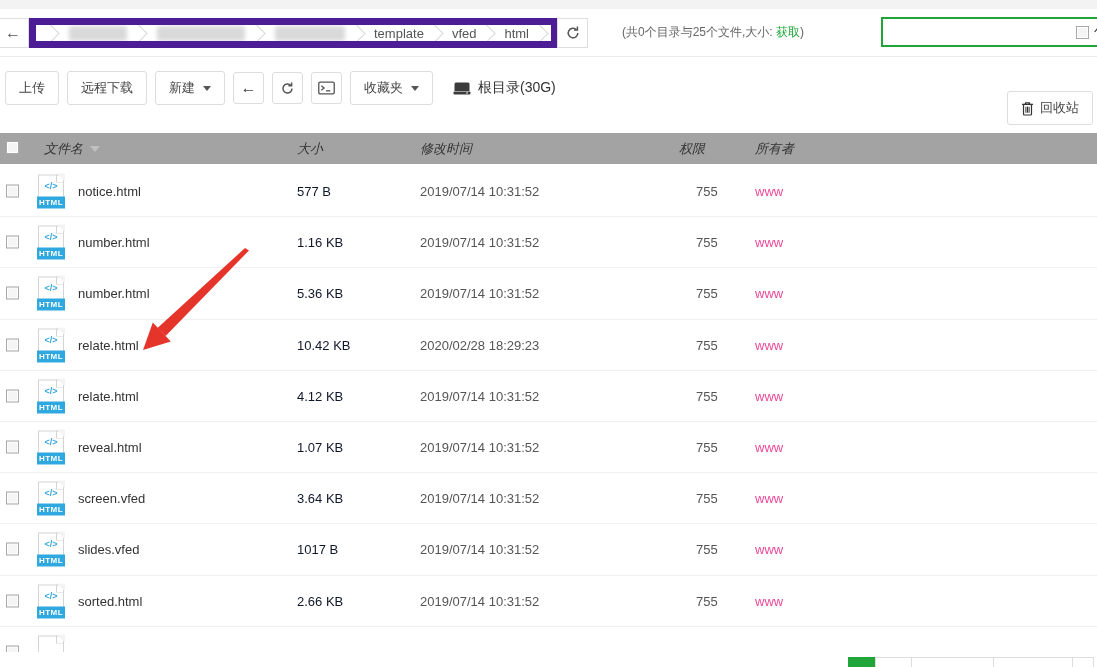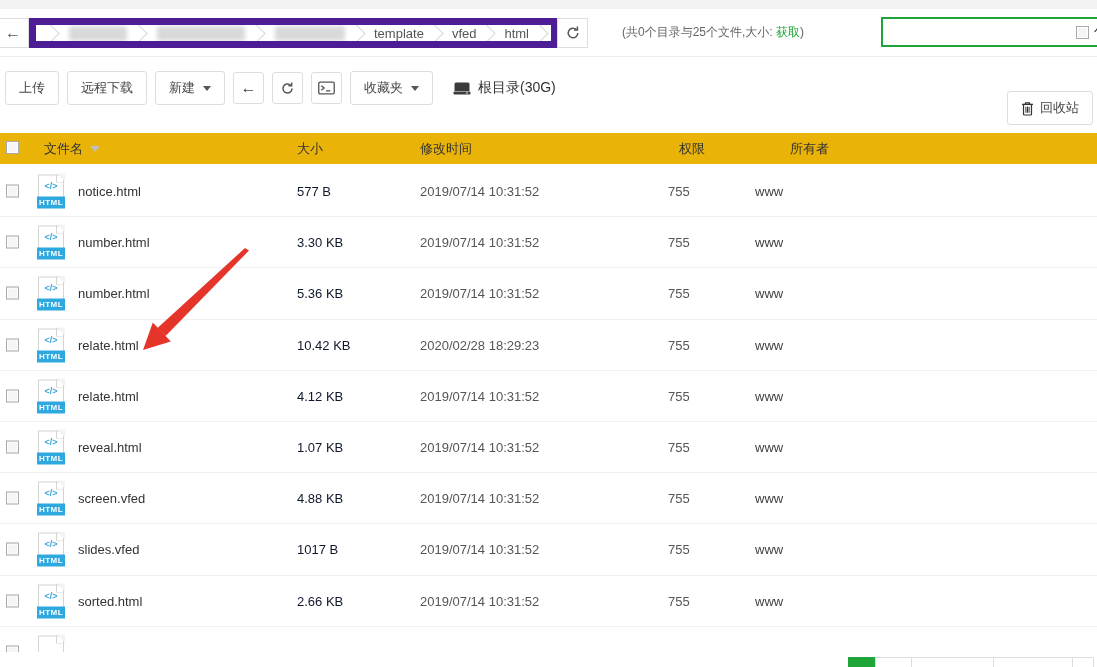--- a/index.html
+++ b/index.html
@@ -54,36 +54,36 @@
     display: inline-flex; align-items: center; justify-content: center; padding: 16px 13px;
     font-size: 13px; cursor: pointer; white-space: nowrap; gap: 6px;
   }
   .btn.iconb { width: 31px; padding: 0; }
   .caret { width: 0; height: 0; border-left: 4px solid transparent; border-right: 4px solid transparent; border-top: 5px solid #555; margin-left: 2px; }
   .backglyph { font-size: 16px; font-weight: bold; color: #444; }
   .rootlabel { display: inline-flex; align-items: center; gap: 7px; margin-left: 12px; font-size: 14px; color: #333; }
   .recycle { position: absolute; left: 1007px; top: 71px; margin-top: 20px; }
 
   
-  .thead { position: absolute; left: 0; top: 133px; width: 1097px; height: 31px; background: #eab308; }
+  .thead { position: absolute; left: 0; top: 133px; width: 1097px; height: 31px; background: #a3a3a3; font-style: italic; }
   .thead .cbx { position: absolute; left: 6px; top: 8px; }
   .hcell { position: absolute; top: 0; height: 31px; display: flex; align-items: center; color: #333; }
   .h-name { left: 44px; cursor: pointer; }
-  .h-size { left: 297px; } .h-mtime { left: 420px; } .h-perm { left: 679px; } .h-owner { left: 755px; margin-left: 35px; }
+  .h-size { left: 297px; } .h-mtime { left: 420px; } .h-perm { left: 679px; } .h-owner { left: 755px; }
   .sorttri { width: 0; height: 0; border-left: 5px solid transparent; border-right: 5px solid transparent; border-top: 6px solid #c0c0c0; margin-left: 7px; }
 
   .rowswrap { position: absolute; left: 0; top: 166px; width: 1097px; height: 486px; overflow: hidden; }
   .frow { position: relative; height: 51.2px; border-bottom: 1px solid #f0f0f0; background: #fff; }
   .frow .cbx { position: absolute; left: 6px; top: 50%; transform: translateY(-50%); }
   .cell { position: absolute; top: 50%; transform: translateY(-50%); white-space: nowrap; text-align: right; }
   .c-name { left: 78px; color: #333; cursor: pointer; }
   .c-size { left: 297px; color: #0f172a; }
   .c-mtime { left: 420px; color: #555; }
-  .c-perm { left: 668px; color: #555; }
-  .c-owner { left: 755px; color: #404040; }
+  .c-perm { left: 696px; color: #555; }
+  .c-owner { left: 755px; color: #ec4899; }
 
   .ficon { position: absolute; left: 38px; top: 50%; transform: translateY(-50%); width: 26px; height: 33px; }
   .fpage { position: absolute; inset: 0; background: #fff; border: 1px solid #d4d4d4; }
   .ffold {
     position: absolute; right: -1px; top: -1px; width: 0; height: 0;
     border-left: 8px solid transparent; border-top: 8px solid #f3f3f3;
     box-shadow: -1px 1px 0 #d4d4d4;
   }
   .fglyph { position: absolute; left: 0; right: 0; top: 6px; text-align: center; font-size: 9px; font-weight: bold; color: #3aa5dc; letter-spacing: 0; }
   .fbadge {
@@ -219,21 +219,21 @@
   </div>
       <div class="frow">
     <span class="cbx"></span>
     <span class="ficon">
       <span class="fpage"></span>
       <span class="ffold"></span>
       <span class="fglyph">&lt;/&gt;</span>
       <span class="fbadge">HTML</span>
     </span>
     <span class="cell c-name">number.html</span>
-    <span class="cell c-size">3.30 KB</span>
+    <span class="cell c-size">1.16 KB</span>
     <span class="cell c-mtime">2019/07/14 10:31:52</span>
     <span class="cell c-perm">755</span>
     <span class="cell c-owner">www</span>
   </div>
       <div class="frow">
     <span class="cbx"></span>
     <span class="ficon">
       <span class="fpage"></span>
       <span class="ffold"></span>
       <span class="fglyph">&lt;/&gt;</span>
@@ -289,21 +289,21 @@
   </div>
       <div class="frow">
     <span class="cbx"></span>
     <span class="ficon">
       <span class="fpage"></span>
       <span class="ffold"></span>
       <span class="fglyph">&lt;/&gt;</span>
       <span class="fbadge">HTML</span>
     </span>
     <span class="cell c-name">screen.vfed</span>
-    <span class="cell c-size">4.88 KB</span>
+    <span class="cell c-size">3.64 KB</span>
     <span class="cell c-mtime">2019/07/14 10:31:52</span>
     <span class="cell c-perm">755</span>
     <span class="cell c-owner">www</span>
   </div>
       <div class="frow">
     <span class="cbx"></span>
     <span class="ficon">
       <span class="fpage"></span>
       <span class="ffold"></span>
       <span class="fglyph">&lt;/&gt;</span>

